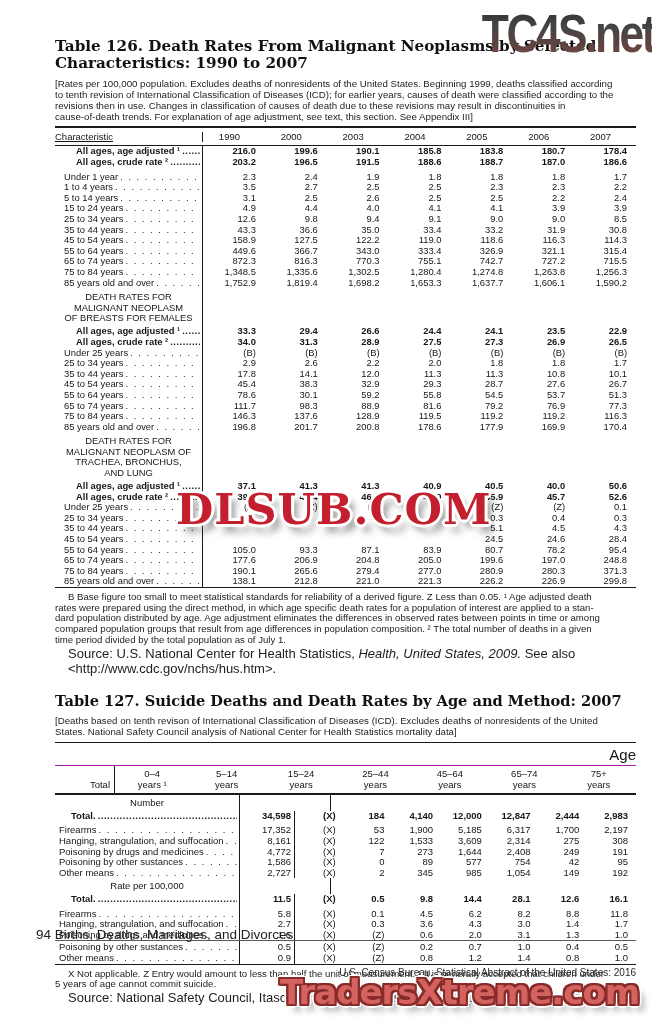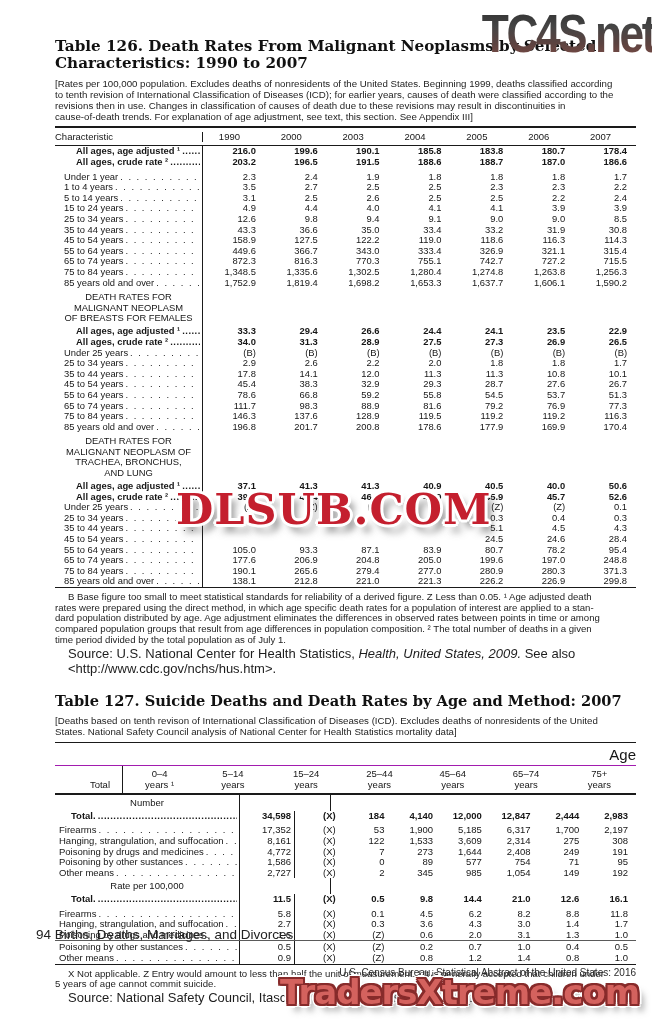--- a/index.html
+++ b/index.html
@@ -24,38 +24,38 @@
   .lt{flex:0 0 auto;}
   .dots{flex:1 1 0;overflow:hidden;white-space:nowrap;letter-spacing:1.5px;padding-left:2px;}
   .b .dots{letter-spacing:0.5px;}
   .num{text-align:right;}
 
   
   .t126{width:581px;border-top:2px solid #1a1a1a;border-bottom:1.5px solid #1a1a1a;font-size:9.4px;}
   .t126 .thead{border-bottom:1px solid #1a1a1a;height:17px;align-items:center;font-size:9.5px;}
   .t126 .thead .td{text-align:center;}
   .t126 .lab{flex:0 0 148px;border-right:1px solid #1a1a1a;padding-left:9px;padding-right:2px;}
-  .t126 .thead .lab{padding-left:0;}
+  .t126 .thead .lab{padding-left:0;text-decoration:underline;}
   .t126 .num{flex:1 1 0;padding-right:9px;}
   .t126 .tr{line-height:10.6px;}
   .t126 .b .lab{padding-left:21px;}
   .t126 .gap > *{padding-top:4px;}
   .t126 .sechead{line-height:10.4px;}
   .t126 .sechead .lab{display:block;text-align:center;white-space:pre-line;padding:4px 4px 3px 4px;}
   
   .t127{width:581px;border-top:1.5px solid #1a1a1a;border-bottom:1.5px solid #1a1a1a;font-size:9.5px;margin-top:3px;}
   .t127-head{display:flex;border-bottom:2px solid #1a1a1a;}
   .t127-head .mh{flex:0 0 185px;border-right:1px solid #1a1a1a;display:flex;align-items:center;
                  justify-content:center;font-size:9.6px;}
   .t127-head .right{flex:1;}
   .age-lbl{text-align:right;font-size:15px;padding:3px 0 2px 0;border-bottom:1px solid #a21caf;}
   .agecols{display:flex;}
   .ac{flex:1 1 0;white-space:pre-line;text-align:center;display:flex;align-items:flex-end;
       justify-content:center;padding:3px 0 3px 0;line-height:1.12;}
-  .ac.totalh{flex:0 0 55px;border-right:1.5px solid #1a1a1a;justify-content:flex-end;padding-right:12px;}
+  .ac.totalh{flex:0 0 55px;border-right:1.5px solid #1a1a1a;justify-content:flex-end;padding-right:4px;}
   .t127 .tr{line-height:10.6px;}
   .t127 .lab{flex:0 0 185px;border-right:1px solid #1a1a1a;padding-left:4px;padding-right:2px;}
   .t127 .b .lab{padding-left:16px;}
   .t127 .num{flex:1 1 0;padding-right:8px;}
   .t127 .num.total{flex:0 0 55px;border-right:1.5px solid #1a1a1a;padding-right:3px;}
   .t127 .gap > *{padding-top:4px;}
   .t127 .subhead{line-height:10.6px;gap:36px;}
   .t127 .subhead .lab{display:block;text-align:center;padding:3px 0 2px 0;}
   .t127 .subhead .total{min-height:1px;}
   .t127 .rule{border-top:1px solid #5a5a5a;}
@@ -364,21 +364,21 @@
             <div class="td num">28.7</div>
             <div class="td num">27.6</div>
             <div class="td num">26.7</div>
           </div>
           <div class="tr">
             <div class="td lab">
               <div class="lt">55 to 64 years</div>
               <div class="dots"> . . . . . . . . . . . . . . . . . . . . . . . . . . . . . . . . . . . . . . . . . . . . . . . . . . . . . . . . . . . . . . . . . . . . . . . . . . . . . . . . . . . . . . . . . .</div>
             </div>
             <div class="td num">78.6</div>
-            <div class="td num">66.8</div>
+            <div class="td num">30.1</div>
             <div class="td num">59.2</div>
             <div class="td num">55.8</div>
             <div class="td num">54.5</div>
             <div class="td num">53.7</div>
             <div class="td num">51.3</div>
           </div>
           <div class="tr">
             <div class="td lab">
               <div class="lt">65 to 74 years</div>
               <div class="dots"> . . . . . . . . . . . . . . . . . . . . . . . . . . . . . . . . . . . . . . . . . . . . . . . . . . . . . . . . . . . . . . . . . . . . . . . . . . . . . . . . . . . . . . . . . .</div>
@@ -657,21 +657,21 @@
             <div class="td lab">
               <div class="lt">Poisoning by other sustances</div>
               <div class="dots"> . . . . . . . . . . . . . . . . . . . . . . . . . . . . . . . . . . . . . . . . . . . . . . . . . . . . . . . . . . . . . . . . . . . . . . . . . . . . . . . . . . . . . . . . . .</div>
             </div>
             <div class="td num total">1,586</div>
             <div class="td num">(X)</div>
             <div class="td num">0</div>
             <div class="td num">89</div>
             <div class="td num">577</div>
             <div class="td num">754</div>
-            <div class="td num">71</div>
+            <div class="td num">42</div>
             <div class="td num">95</div>
           </div>
           <div class="tr">
             <div class="td lab">
               <div class="lt">Other means</div>
               <div class="dots"> . . . . . . . . . . . . . . . . . . . . . . . . . . . . . . . . . . . . . . . . . . . . . . . . . . . . . . . . . . . . . . . . . . . . . . . . . . . . . . . . . . . . . . . . . .</div>
             </div>
             <div class="td num total">2,727</div>
             <div class="td num">(X)</div>
             <div class="td num">2</div>
@@ -689,21 +689,21 @@
           <div class="tr b">
             <div class="td lab">
               <div class="lt">Total.</div>
               <div class="dots">..........................................................................................</div>
             </div>
             <div class="td num total">11.5</div>
             <div class="td num">(X)</div>
             <div class="td num">0.5</div>
             <div class="td num">9.8</div>
             <div class="td num">14.4</div>
-            <div class="td num">21.0</div>
+            <div class="td num">28.1</div>
             <div class="td num">12.6</div>
             <div class="td num">16.1</div>
           </div>
           <div class="tr gap">
             <div class="td lab">
               <div class="lt">Firearms</div>
               <div class="dots"> . . . . . . . . . . . . . . . . . . . . . . . . . . . . . . . . . . . . . . . . . . . . . . . . . . . . . . . . . . . . . . . . . . . . . . . . . . . . . . . . . . . . . . . . . .</div>
             </div>
             <div class="td num total">5.8</div>
             <div class="td num">(X)</div>

